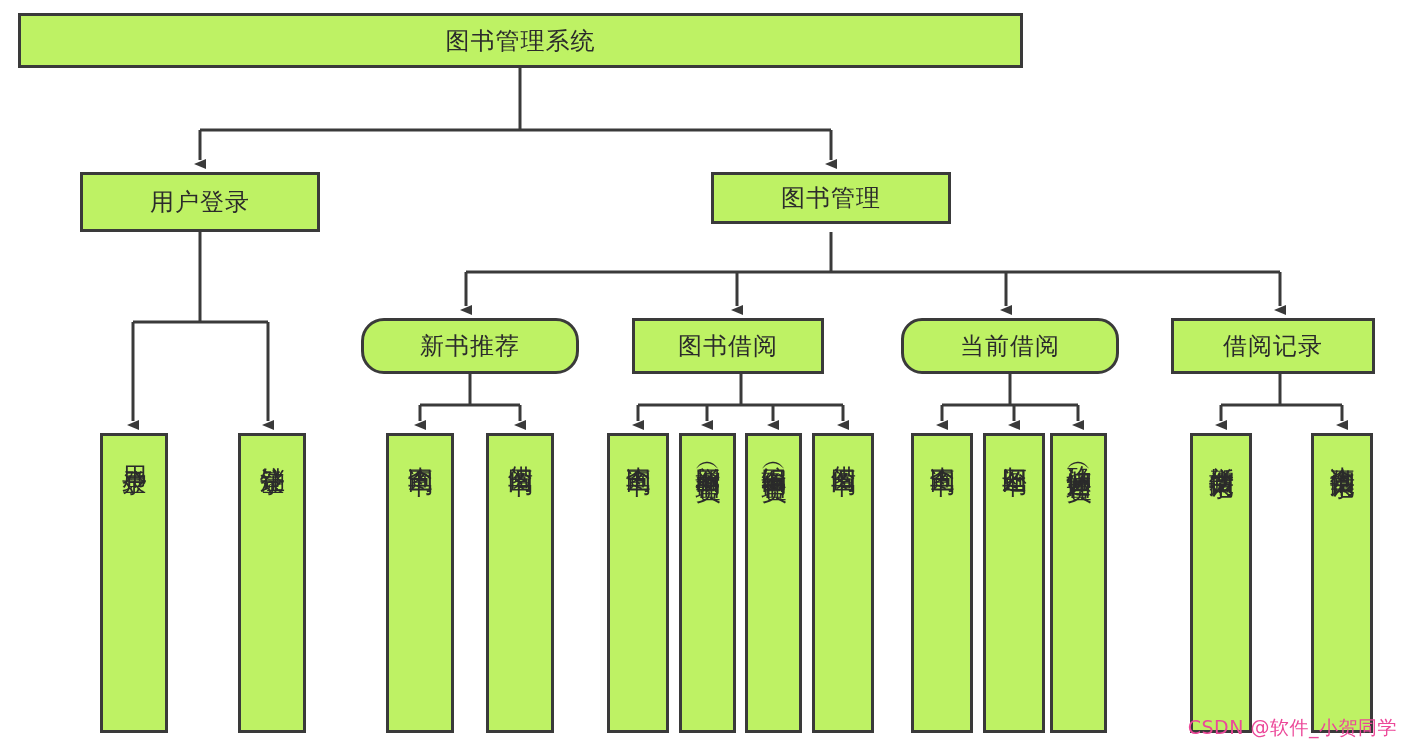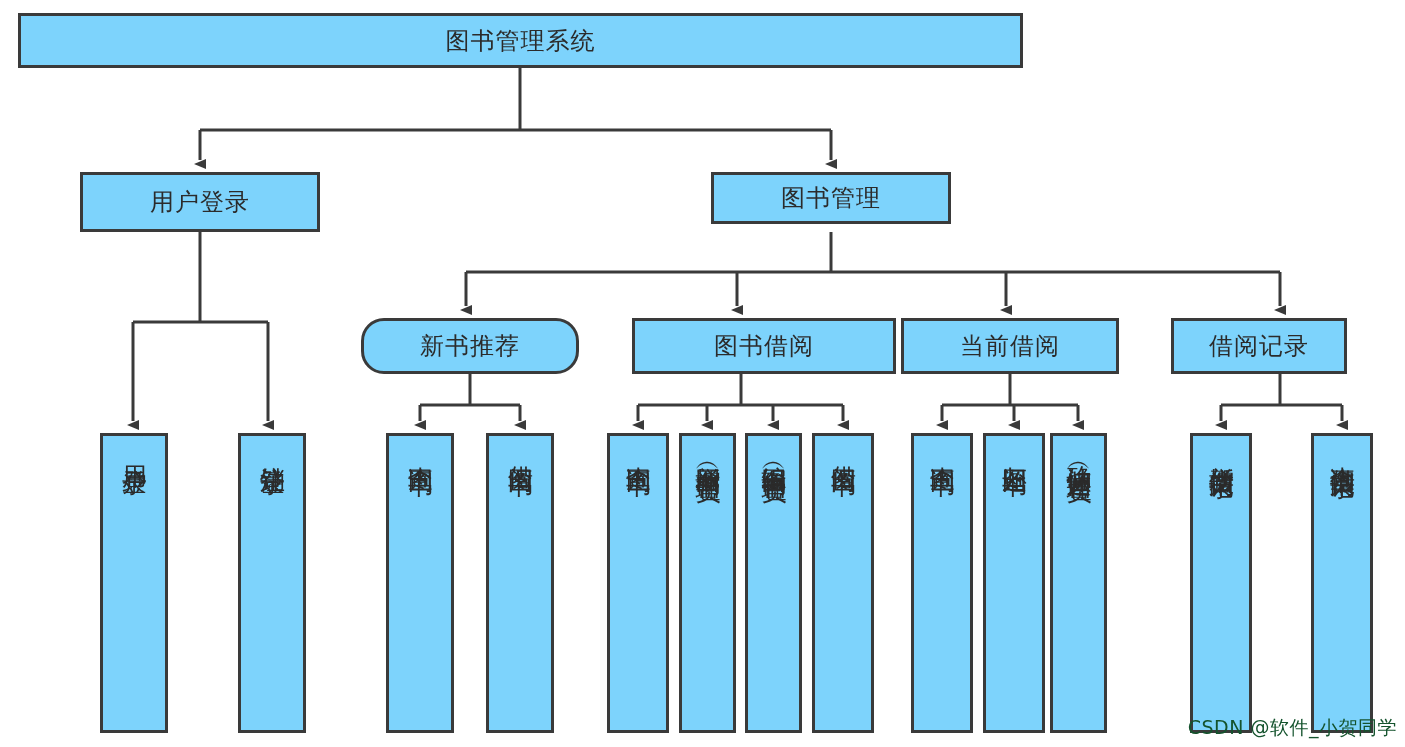--- a/index.html
+++ b/index.html
@@ -14,21 +14,21 @@
     position: relative;
     width: 1405px;
     height: 747px;
     background: #ffffff;
     overflow: hidden;
   }
   .node {
     position: absolute;
     box-sizing: border-box;
     border: 3px solid #3a3a3a;
-    background: #7dd3fc;
+    background: #bef264;
     display: flex;
     align-items: center;
     justify-content: center;
     color: #2b2b2b;
   }
   .node.h {
     font-size: 24px;
     letter-spacing: 1px;
   }
   .node.v {
@@ -53,21 +53,21 @@
     top: 0;
     width: 1405px;
     height: 747px;
     pointer-events: none;
   }
   .watermark {
     position: absolute;
     right: 8px;
     bottom: 6px;
     font-size: 19px;
-    color: #14532d;
+    color: #ec4899;
     white-space: nowrap;
     letter-spacing: 0.5px;
   }
 </style>
 </head>
 <body>
 
 <div id="canvas">
 
   <svg class="wires" viewBox="0 0 1405 747" xmlns="http://www.w3.org/2000/svg">
@@ -128,27 +128,27 @@
   <div class="node h" id="l2-0" style="left: 80px; top: 172px; width: 240px; height: 60px;">
     <span>用户登录</span>
   </div>
   <div class="node h" id="l2-1" style="left: 711px; top: 172px; width: 240px; height: 52px;">
     <span>图书管理</span>
   </div>
 
   <div class="node h" id="l3-0" style="left: 361px; top: 318px; width: 218px; height: 56px; border-radius: 23px;">
     <span>新书推荐</span>
   </div>
-  <div class="node h" id="l3-1" style="left: 632px; top: 318px; width: 264px; height: 56px;">
+  <div class="node h" id="l3-1" style="left: 632px; top: 318px; width: 192px; height: 56px;">
     <span>图书借阅</span>
   </div>
-  <div class="node h" id="l3-2" style="left: 901px; top: 318px; width: 218px; height: 56px;">
+  <div class="node h" id="l3-2" style="left: 901px; top: 318px; width: 218px; height: 56px; border-radius: 21px;">
     <span>当前借阅</span>
   </div>
-  <div class="node h" id="l3-3" style="left: 1171px; top: 318px; width: 176px; height: 56px;">
+  <div class="node h" id="l3-3" style="left: 1171px; top: 318px; width: 204px; height: 56px;">
     <span>借阅记录</span>
   </div>
 
   <div class="node v" id="lf-0" style="left: 100px; top: 433px; width: 68px; height: 300px;">
     <span class="vlabel">用户登录</span>
   </div>
   <div class="node v" id="lf-1" style="left: 238px; top: 433px; width: 68px; height: 300px;">
     <span class="vlabel">注销登录</span>
   </div>
   <div class="node v" id="lf-2" style="left: 386px; top: 433px; width: 68px; height: 300px;">

